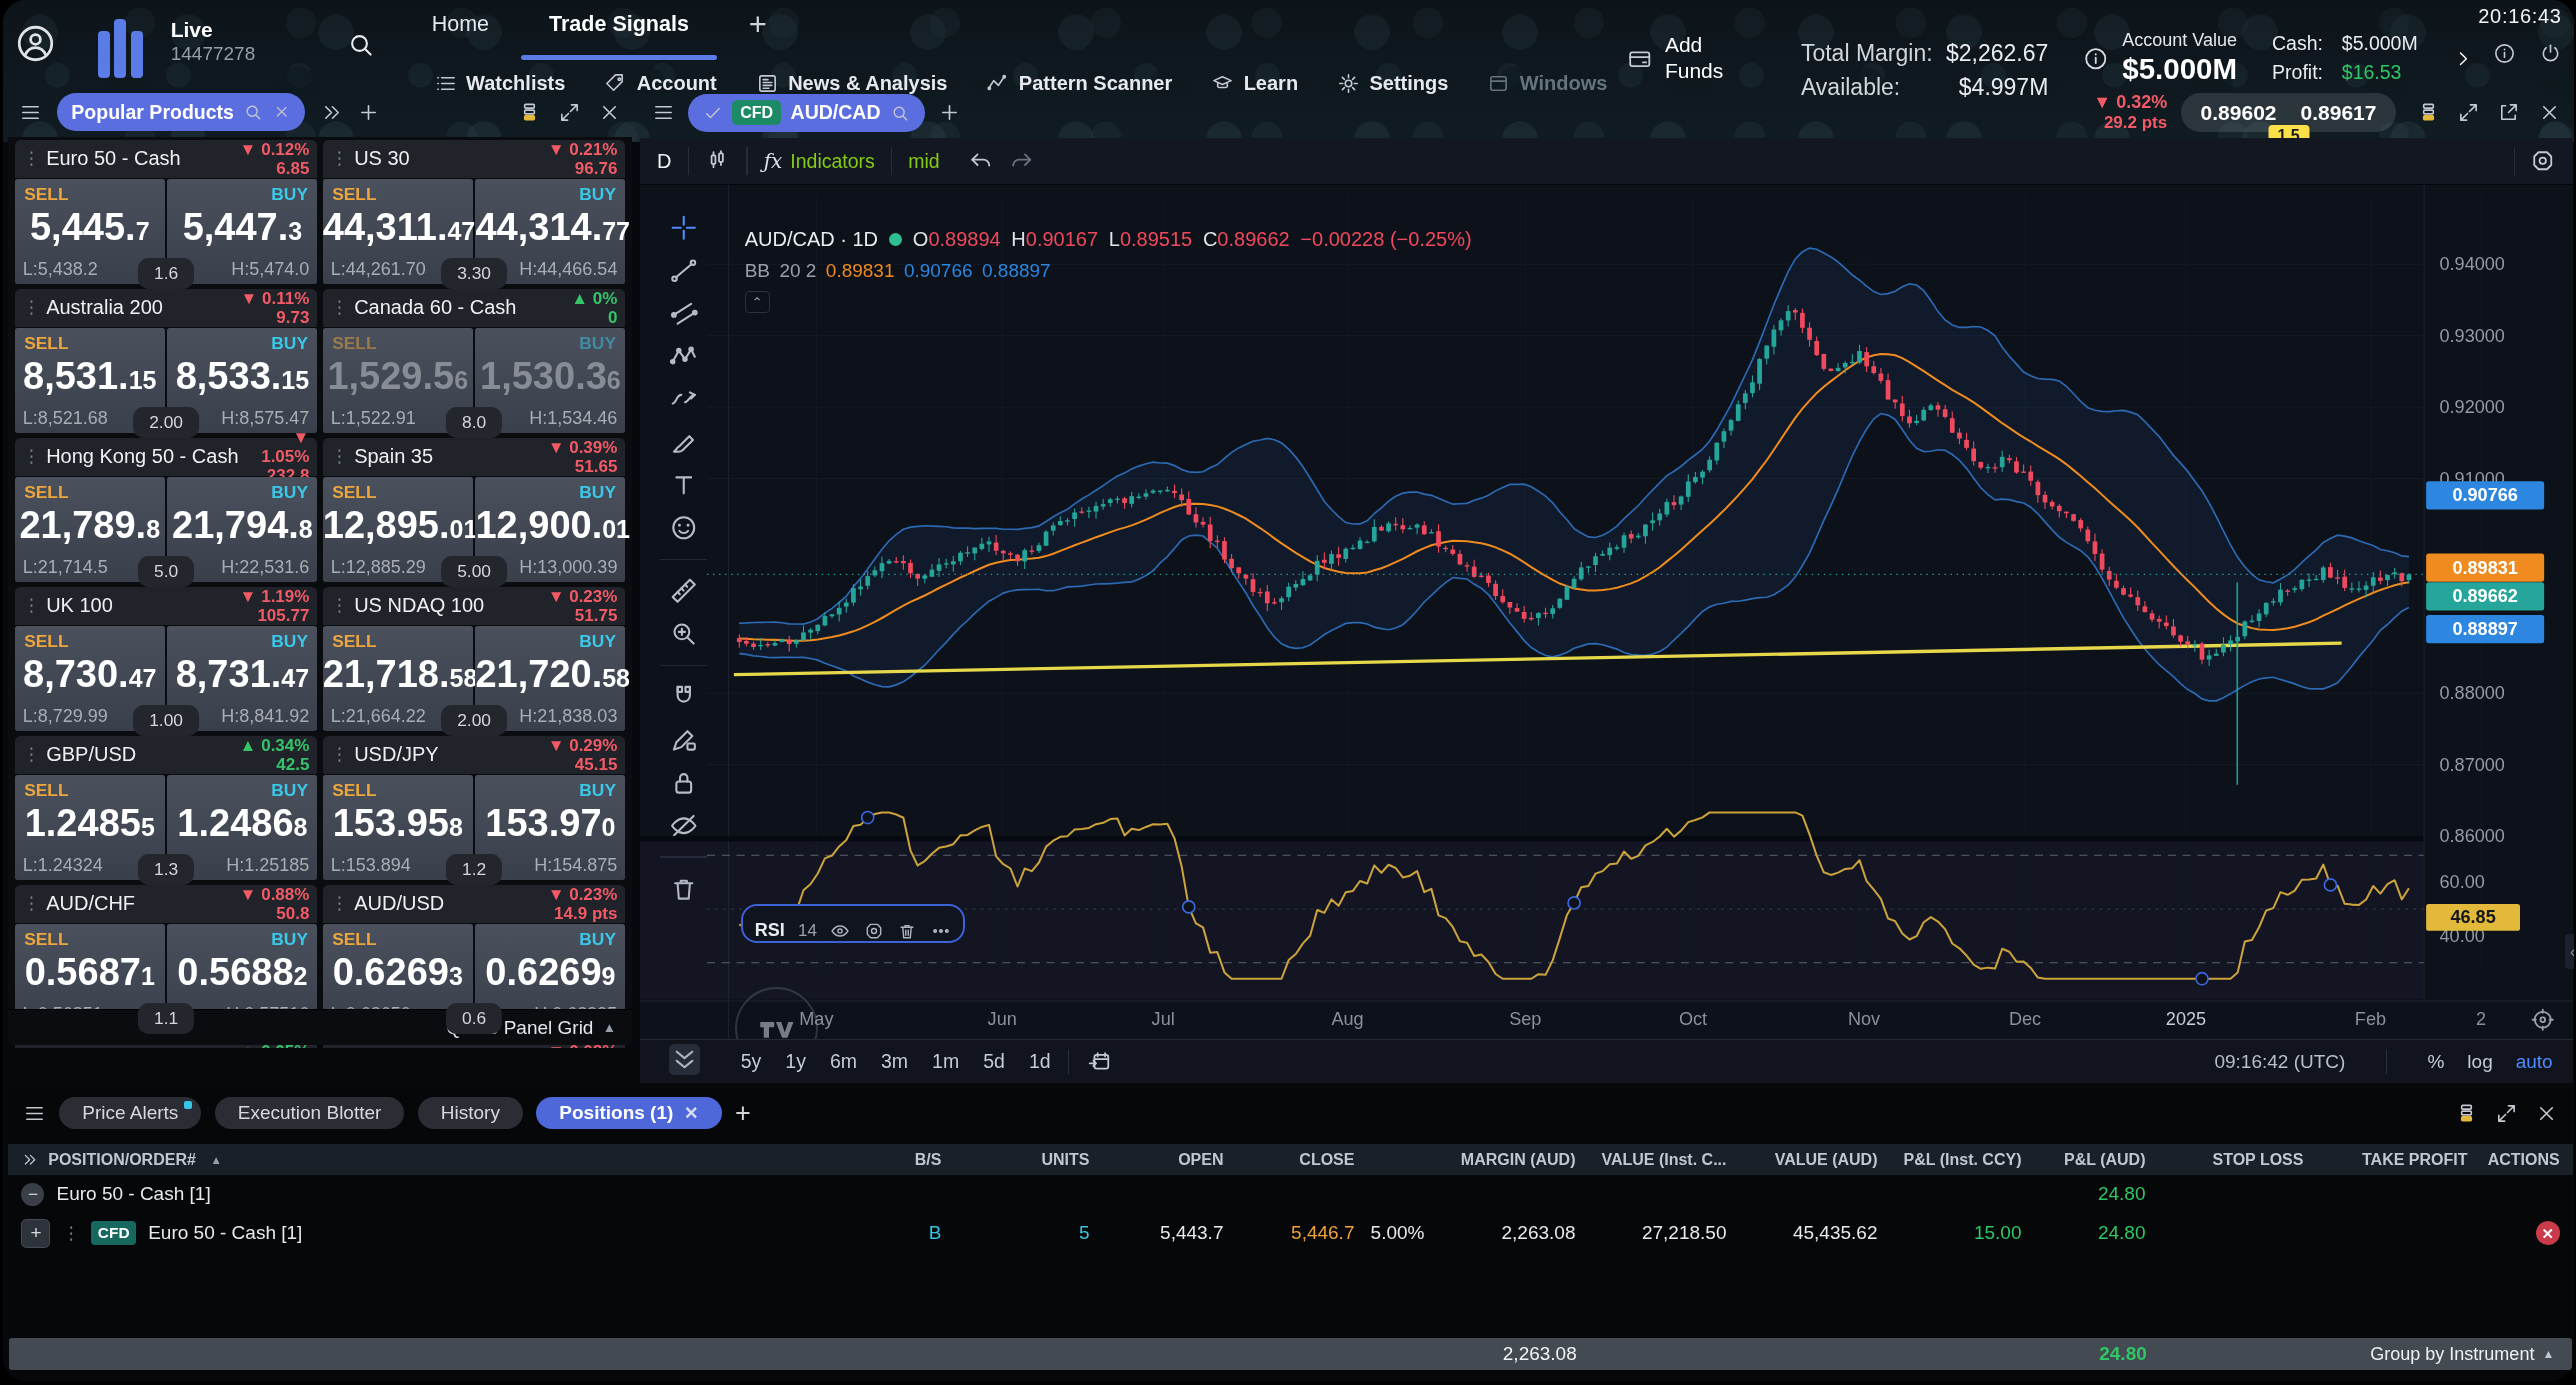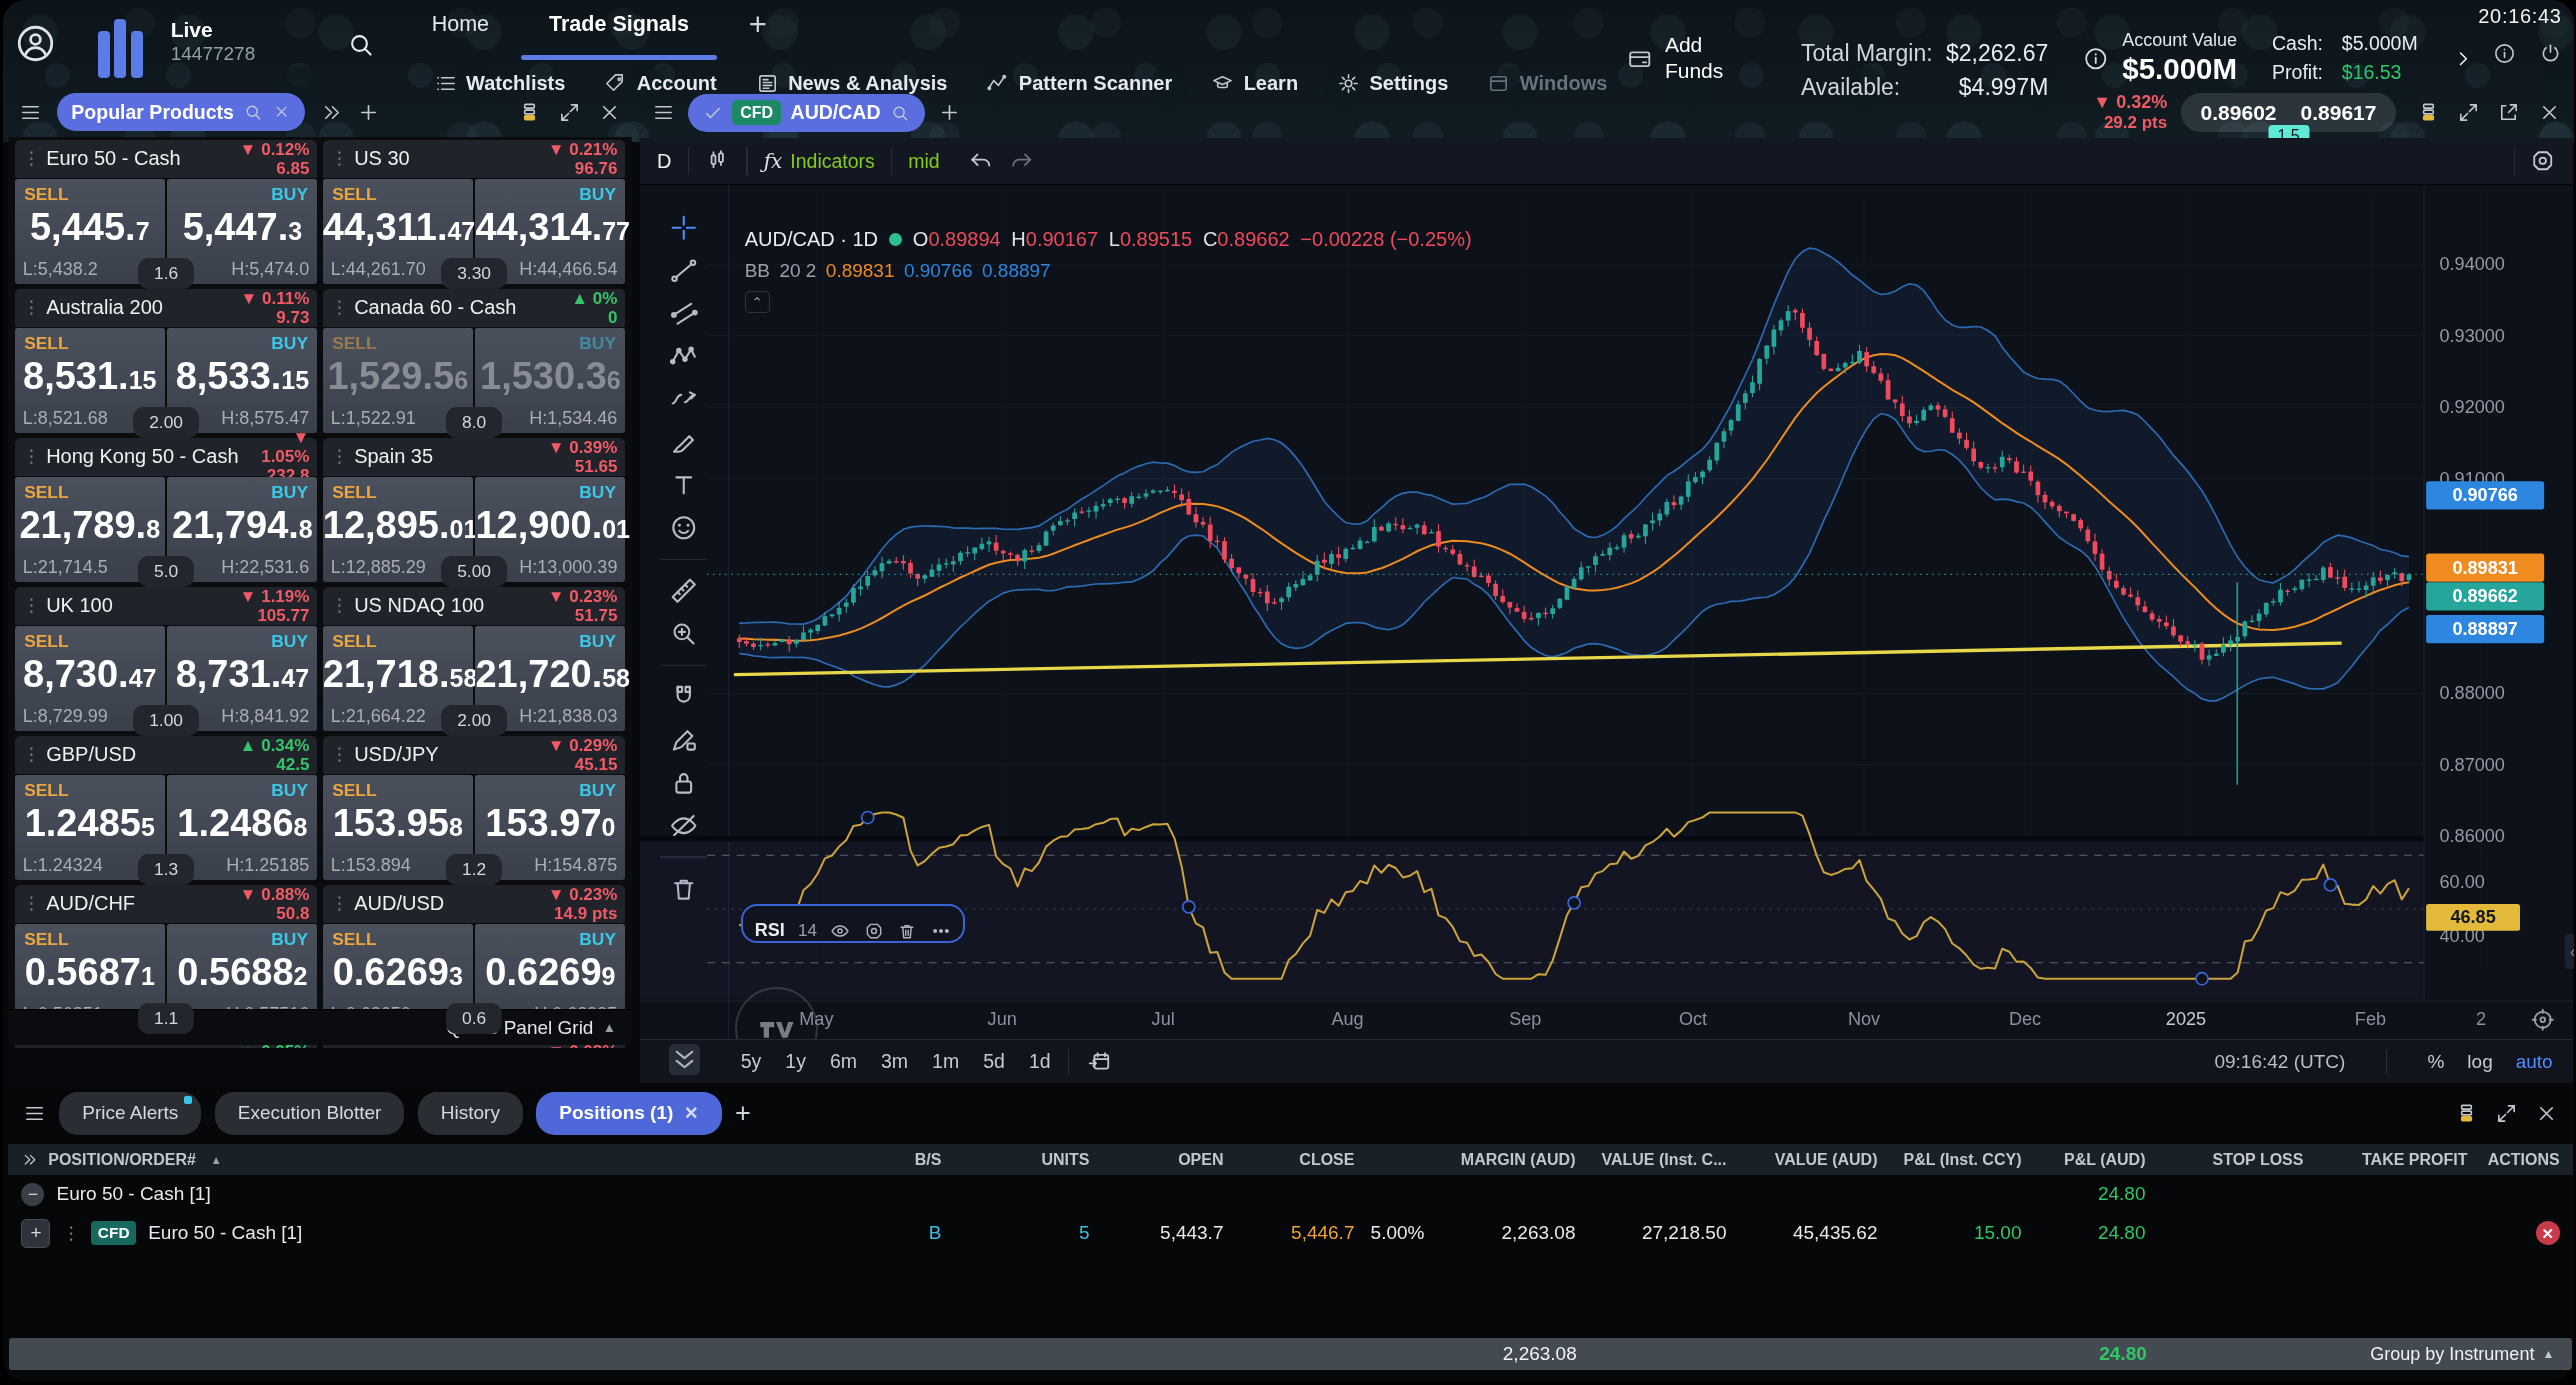--- a/index.html
+++ b/index.html
@@ -83,22 +83,22 @@
   .wl-footer .tri{font-size:13.4px;color:#9aa0a8;}
   
   .chart{position:absolute;left:637px;top:87px;width:1933px;height:996px;}
   .ch-header{position:absolute;left:0;top:0;width:100%;height:51px;display:flex;align-items:center;gap:13.4px;padding:0 12px;box-sizing:border-box;}
   .cfd-badge{background:#1d8a66;border-radius:5.4px;color:#fff;font-size:16px;font-weight:700;padding:3.4px 8px;}
   .sym{font-size:19.5px;font-weight:700;color:#fff;}
   .qchg{margin-left:auto;text-align:right;font-size:18px;font-weight:700;color:#f25a66;line-height:1.2;}
   .qchg .pts{font-size:17px;}
   .hpill{position:relative;display:flex;align-items:center;background:rgba(235,240,245,.13);border-radius:20px;height:39px;padding:0 20px;gap:24px;}
   .hpill .pv{font-size:21px;font-weight:700;color:#fff;}
-  .hspread{position:absolute;left:50%;bottom:-14.8px;transform:translateX(-50%);background:#5eead4;color:#15181d;
-    font-size:16px;font-weight:400;border-radius:4px;padding:2px 9.4px;}
+  .hspread{position:absolute;left:50%;bottom:-14.8px;transform:translateX(-50%);background:#fde047;color:#15181d;
+    font-size:16px;font-weight:700;border-radius:4px;padding:2px 9.4px;}
   .ch-hicons{display:flex;gap:17.4px;align-items:center;margin-left:6.7px;}
   .ch-toolbar{position:absolute;left:0;top:51px;width:100%;height:47px;background:#131722;border-bottom:1.3px solid #04060a;
     display:flex;align-items:center;gap:16px;padding:0 17.4px;box-sizing:border-box;}
   .tb-sep{width:1.3px;height:28px;background:#262c38;}
   .tf{font-size:20px;color:#eef1f4;font-weight:400;cursor:pointer;}
   .tool-lab{font-size:19.5px;color:#84cc16;cursor:pointer;}
   .fx{font-size:20px;color:#dde1e7;font-style:italic;font-family:"DejaVu Serif",serif;}
   .ind-grp{display:flex;gap:8px;align-items:center;cursor:pointer;}
   .ch-gear{margin-left:auto;display:flex;align-items:center;gap:14.8px;}
   .ch-body{position:absolute;left:0;top:98px;width:100%;height:898px;background:#0d1119;}
@@ -134,21 +134,21 @@
   .rng{font-size:19.5px;color:#c6cad2;cursor:pointer;}
   .rr-sep{width:1.3px;height:25.5px;background:#2a303c;margin:0 17.4px;}
   .status-right{margin-left:auto;display:flex;gap:23px;align-items:center;}
   .st-clock{font-size:19px;color:#b9bec8;}
   .st{font-size:19px;color:#c6cad2;cursor:pointer;}
   .st.auto{color:#4f8cff;}
   .axis-gear{position:absolute;right:17.4px;bottom:51px;color:#9aa0aa;}
   
   .bottom{position:absolute;left:5.4px;top:1088px;width:2565px;height:291px;background:#060708;border-radius:0 0 20px 20px;}
   .bt-tabs{position:absolute;left:0;top:5.4px;width:100%;height:40px;display:flex;align-items:center;gap:13.4px;padding:0 14.8px;box-sizing:border-box;}
-  .btab{background:#2a2d34;border-radius:19px;height:43px;display:flex;align-items:center;padding:0 23px;
+  .btab{background:#2a2d34;border-radius:19px;height:32px;display:flex;align-items:center;padding:0 23px;
     font-size:19px;color:#d6d9de;cursor:pointer;position:relative;gap:10.7px;}
   .btab.active{background:#4e68da;color:#fff;font-weight:700;}
   .btab .ndot{position:absolute;right:9.4px;top:4px;width:8px;height:8px;background:#35c6ea;border-radius:2px;}
   .btab .x{font-size:17.4px;color:#d8ddf5;}
   .bt-right{margin-left:auto;display:flex;gap:17.4px;align-items:center;}
   .ptable{position:absolute;left:0;top:56px;width:100%;}
   .prow{display:grid;grid-template-columns:839px 81px 148px 134px 131px 70px 151px 151px 151px 144px 124px 158px 164px 1fr;
     align-items:center;padding:0 13.4px;box-sizing:border-box;}
   .phead{height:31px;background:#1a2027;font-size:16px;font-weight:700;color:#c2c7cf;}
   .num{text-align:right;}

